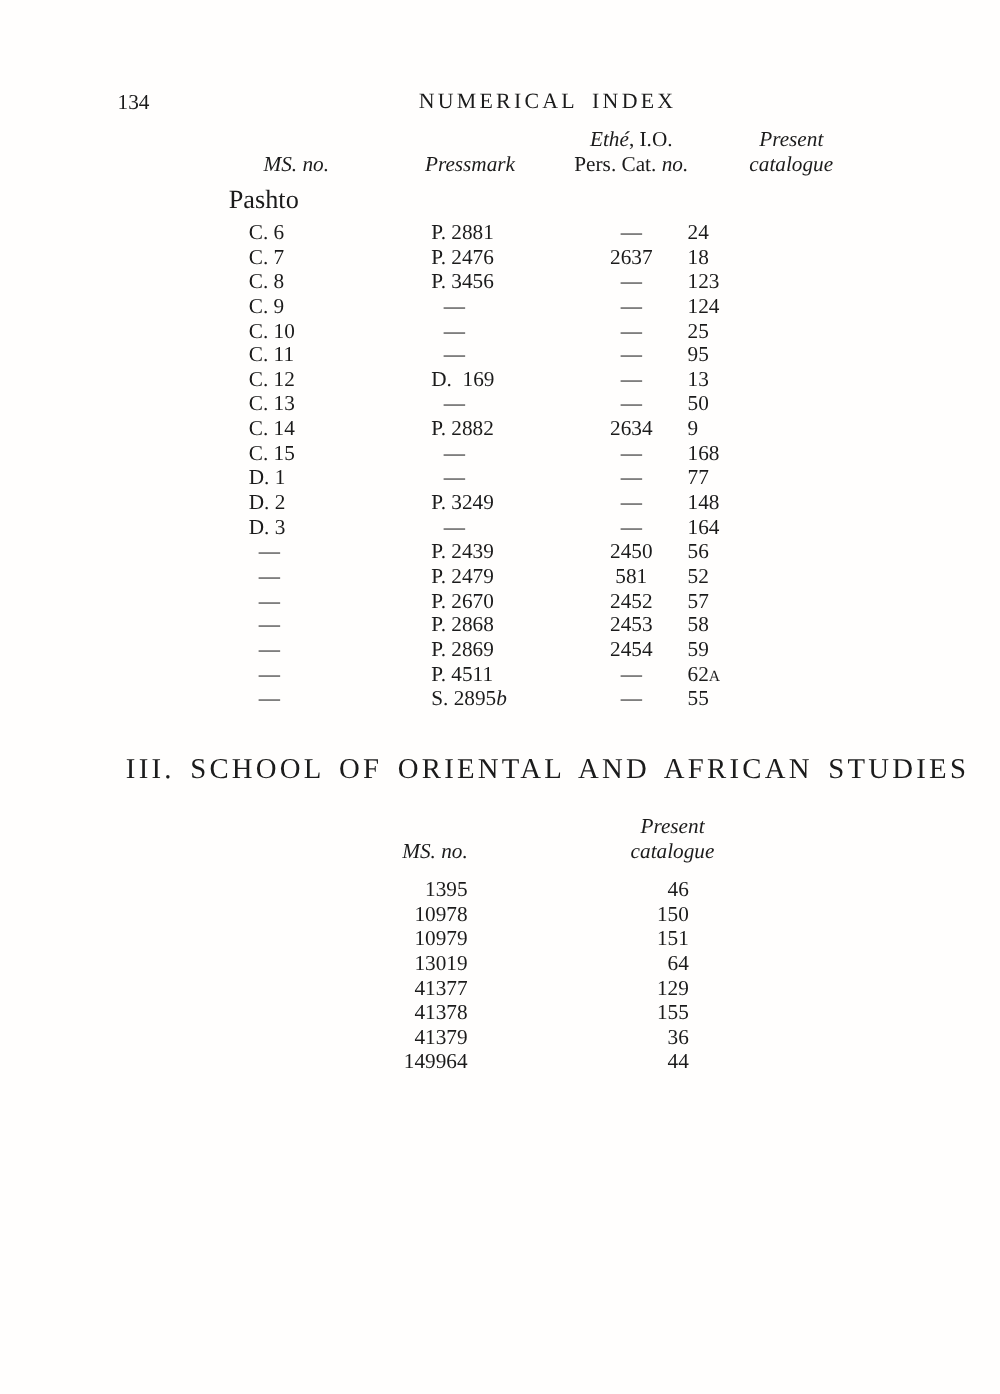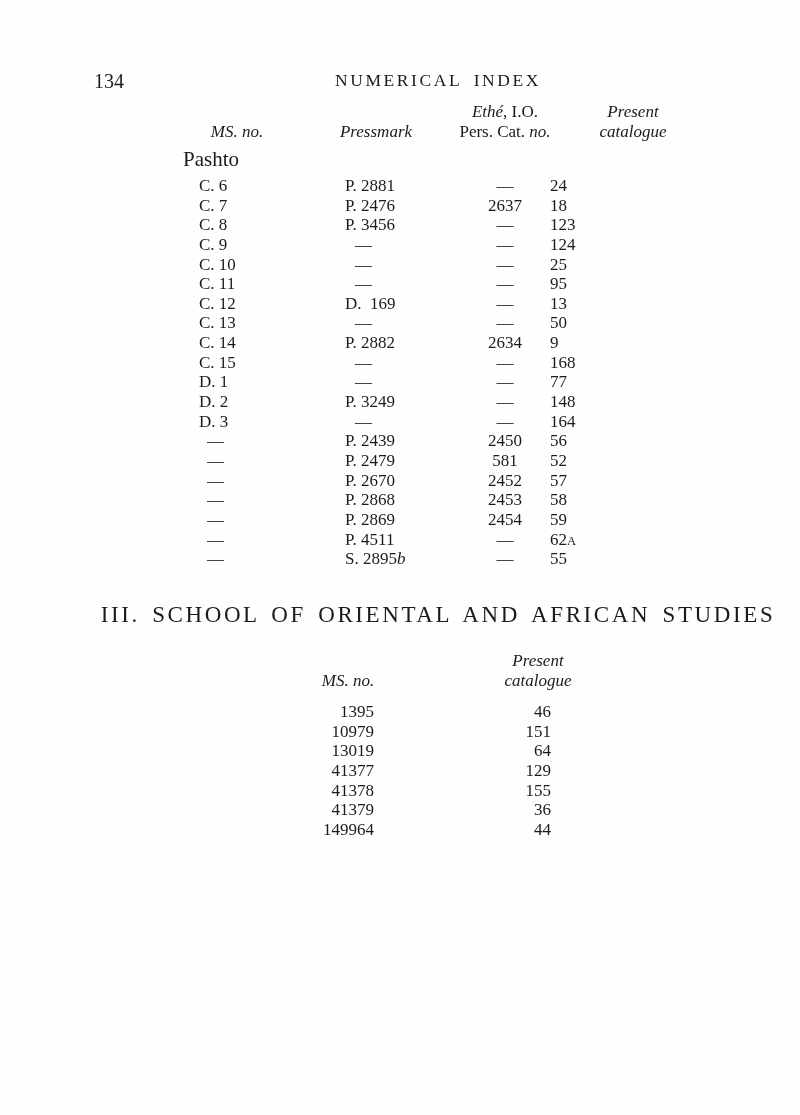--- a/index.html
+++ b/index.html
@@ -1,21 +1,21 @@
 <!DOCTYPE html>
 <html><head>
 <meta charset="utf-8">
 <style>
   html,body{margin:0;padding:0;background:#ffffff;}
   .page{
     position:relative;width:800px;height:1115px;overflow:hidden;
     background:#fffefd;color:#1b1b1b;
     font-family:"Liberation Serif","DejaVu Serif",serif;
   }
-  .pageno{position:absolute;left:94px;top:72px;font-size:20px;line-height:19px;}
+  .pageno{position:absolute;left:94px;top:72px;font-size:17px;line-height:19px;}
   .title{
     position:absolute;left:438px;top:71px;transform:translateX(-50%);
     font-size:17.5px;line-height:19px;letter-spacing:2.6px;word-spacing:5px;
     white-space:nowrap;font-weight:normal;margin:0;
   }
   .hdr{position:absolute;transform:translateX(-50%);font-size:17px;line-height:19px;white-space:nowrap;}
   .it{font-style:italic;}
   .pre{white-space:pre;}
   #h-ethe{left:505px;top:102px;}
   #h-present{left:633px;top:102px;}
@@ -195,20 +195,24 @@
   <div class="hdr it" id="h2-present">Present</div>
   <div class="hdr it" id="h2-msno">MS. no.</div>
   <div class="hdr it" id="h2-catalogue">catalogue</div>
 
   <div class="t2">
       <div class="tr">
         <span class="td c1"><span>1395</span></span>
         <span class="td c2"><span>46</span></span>
       </div>
       <div class="tr">
+        <span class="td c1"><span>10978</span></span>
+        <span class="td c2"><span>150</span></span>
+      </div>
+      <div class="tr">
         <span class="td c1"><span>10979</span></span>
         <span class="td c2"><span>151</span></span>
       </div>
       <div class="tr">
         <span class="td c1"><span>13019</span></span>
         <span class="td c2"><span>64</span></span>
       </div>
       <div class="tr">
         <span class="td c1"><span>41377</span></span>
         <span class="td c2"><span>129</span></span>

